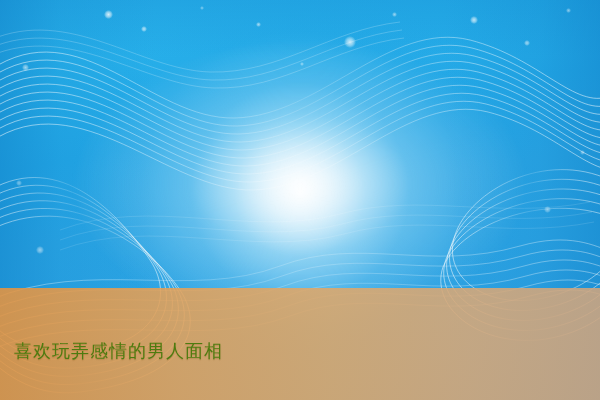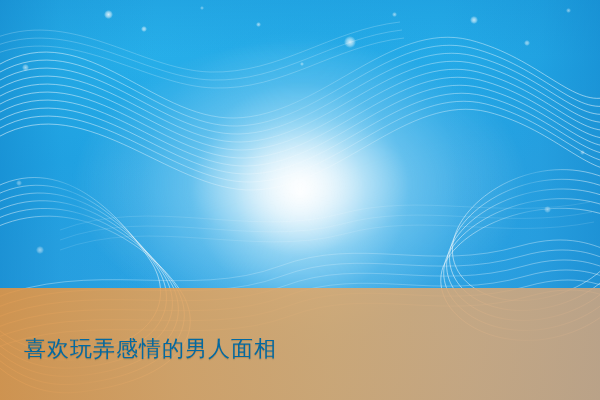--- a/index.html
+++ b/index.html
@@ -98,24 +98,24 @@
     background: linear-gradient(to right,
        #e6943f 0%,
        #e4a25a 30%,
        #dfa86a 55%,
        #d8a877 78%,
        #cfa57e 100%);
     opacity: 0.88;
   }
   .caption-text {
     position: absolute;
-    left: 24px;
+    left: 14px;
     bottom: 40px;
-    color: #0369a1;
-    font-size: 22px;
+    color: #4d7c0f;
+    font-size: 18px;
     line-height: 1;
     letter-spacing: 1px;
     white-space: nowrap;
     font-family: "DejaVu Sans", sans-serif;
     text-shadow: 0 1px 1px rgba(120,70,10,0.25);
   }
 </style>
 </head>
 <body>
 

